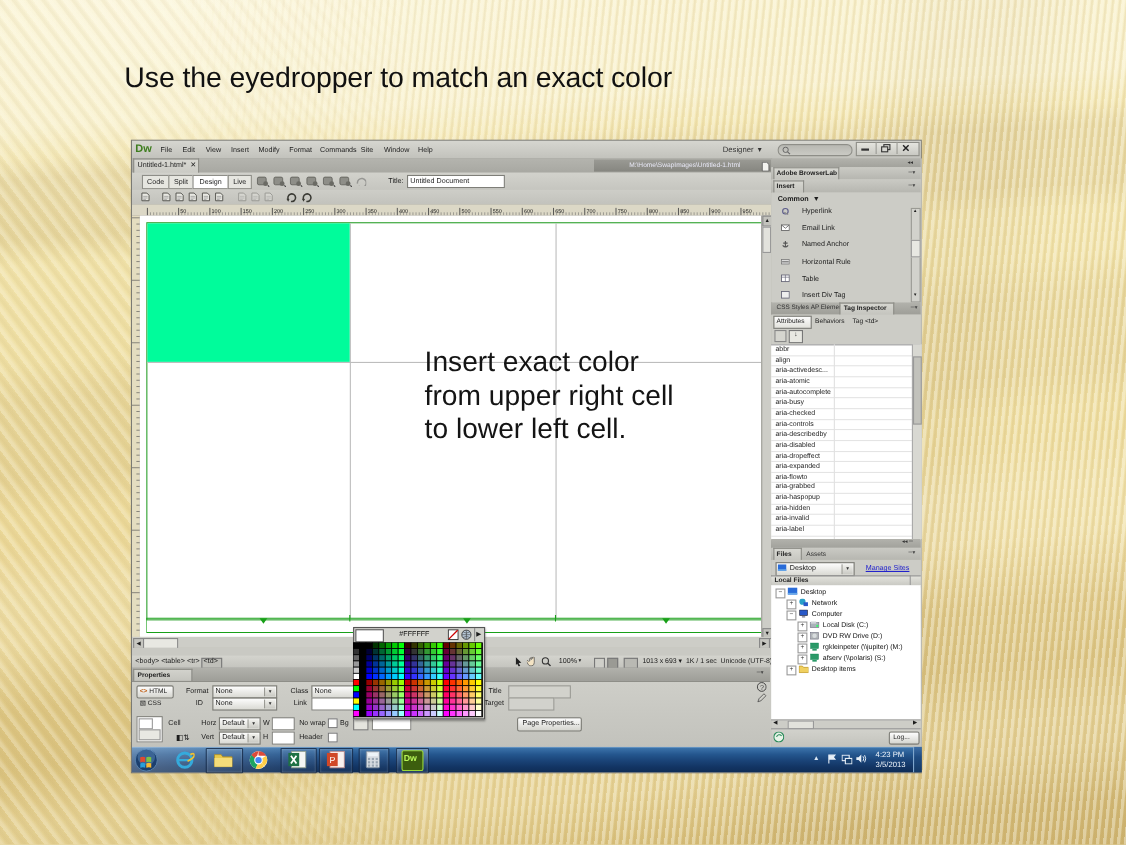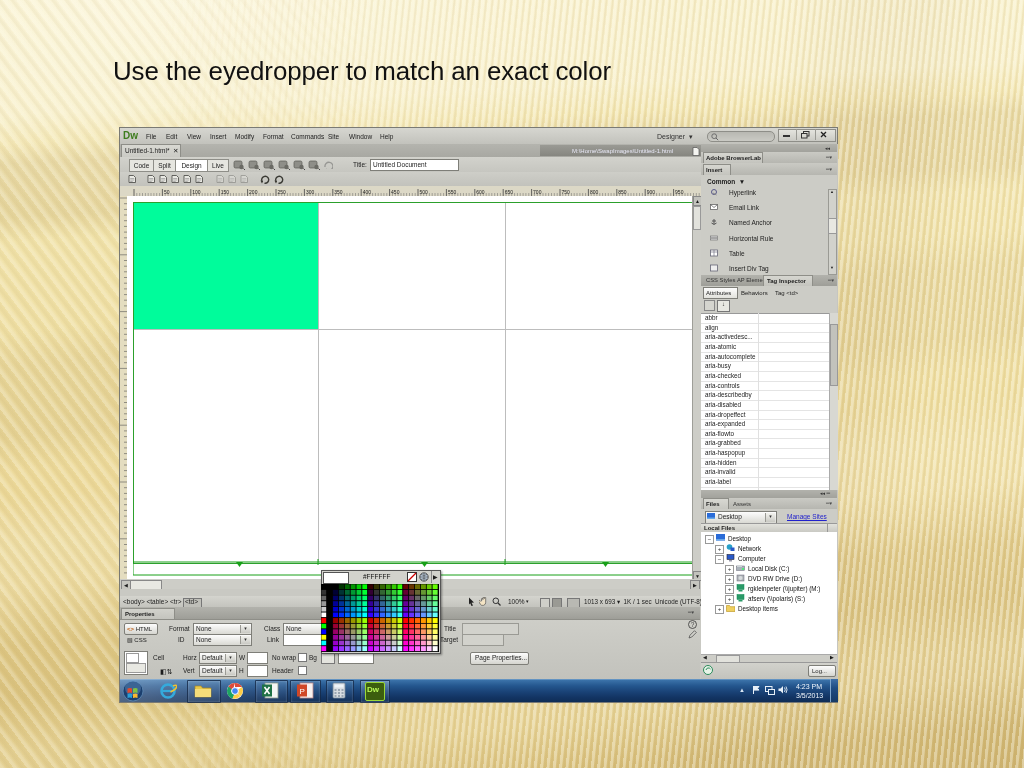--- a/index.html
+++ b/index.html
@@ -459,20 +459,23 @@
 <line x1="0" y1="4" x2="563" y2="4" stroke="#18a018" stroke-width="1"></line>
 <line x1="0" y1="17" x2="563" y2="17" stroke="#18a018" stroke-width="1"></line>
 <line x1="0" y1="4" x2="0" y2="17" stroke="#18a018" stroke-width="1"></line>
 <line x1="563" y1="4" x2="563" y2="17" stroke="#18a018" stroke-width="1"></line>
 <path d="M103 4 l3.5 5 l3.5 -5 z" fill="#18a018"></path>
 <path d="M288 4 l3.5 5 l3.5 -5 z" fill="#18a018"></path>
 <path d="M469 4 l3.5 5 l3.5 -5 z" fill="#18a018"></path>
 <line x1="185" y1="1" x2="185" y2="7" stroke="#18a018" stroke-width="1"></line>
 <line x1="372" y1="1" x2="372" y2="7" stroke="#18a018" stroke-width="1"></line>
 </svg>
+<div class="t" style="left:266px;top:186px;font-size:25.6px;line-height:30.7px;color:#141414;white-space:pre">Insert exact color
+from upper right cell
+to lower left cell.</div>
 <div style="position:absolute;left:572px;top:68px;width:8px;height:383px;background:#cdcdc7;border-left:1px solid #9e9e98"></div>
 <div style="position:absolute;left:573px;top:68px;width:7px;height:8px;background:#c2c2bc;border:0.5px solid #888;font-size:5px;text-align:center;line-height:8px">▲</div>
 <div style="position:absolute;left:573px;top:443px;width:7px;height:8px;background:#c2c2bc;border:0.5px solid #888;font-size:5px;text-align:center;line-height:8px">▼</div>
 <div style="position:absolute;left:573px;top:78px;width:6px;height:22px;background:#e2e2dc;border:0.5px solid #999"></div>
 <div style="position:absolute;left:0;top:451px;width:580px;height:10px;background:#cdcdc7;border-bottom:1px solid #a2a29c"></div>
 <div style="position:absolute;left:1px;top:452px;width:8px;height:8px;background:#c6c6c0;border:0.5px solid #888;font-size:5px;text-align:center;line-height:8px">◀</div>
 <div style="position:absolute;left:10px;top:452px;width:30px;height:8px;background:#e8e8e2;border:0.5px solid #888"></div>
 <div style="position:absolute;left:570px;top:452px;width:8px;height:8px;background:#c6c6c0;border:0.5px solid #888;font-size:5px;text-align:center;line-height:8px">▶</div>
 <div style="position:absolute;left:0;top:461px;width:580px;height:7px;background:#c9c9c3"></div>
 <div style="position:absolute;left:0;top:468px;width:580px;height:11px;background:linear-gradient(#d4d4ce,#c4c4be);border-bottom:1px solid #9a9a94"></div>

